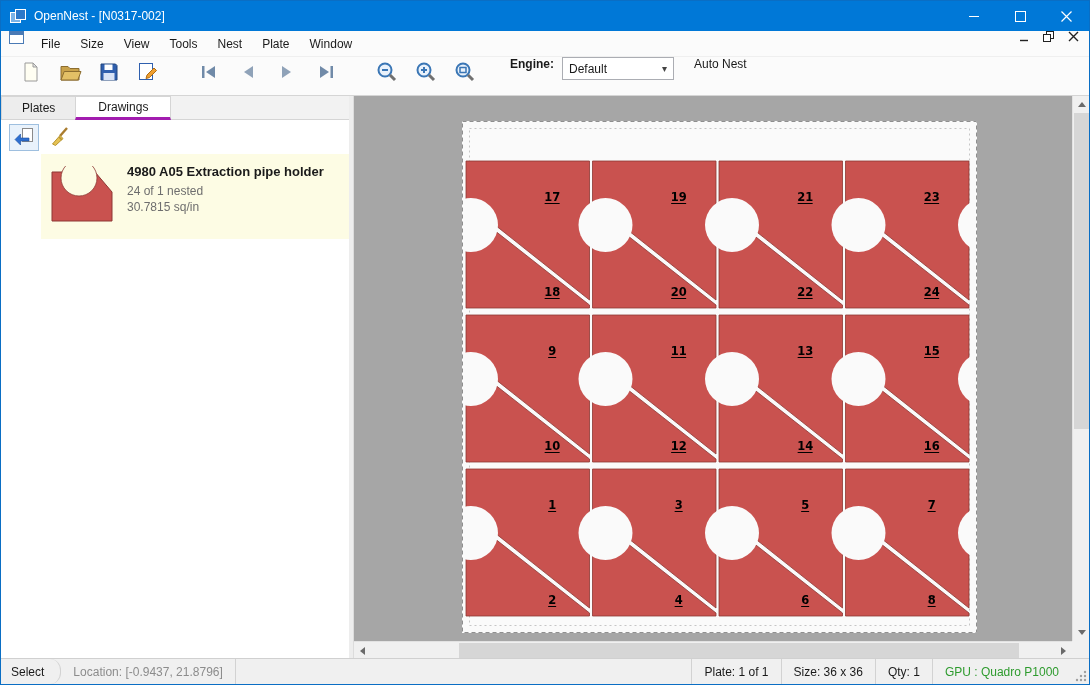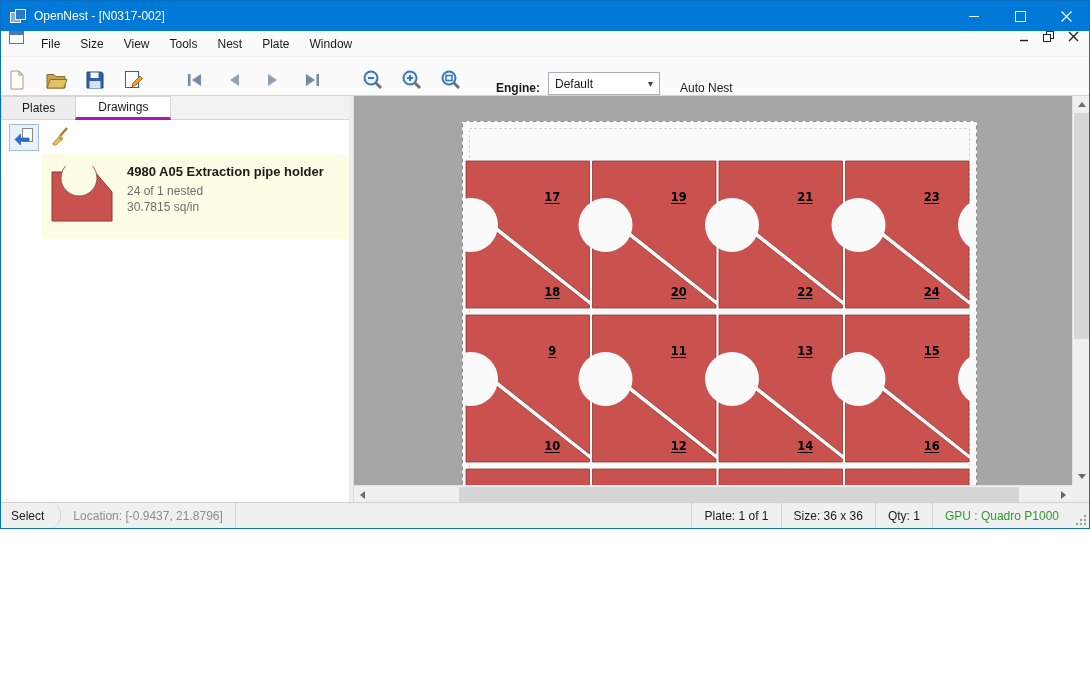--- a/index.html
+++ b/index.html
@@ -1,36 +1,36 @@
 <!DOCTYPE html>
 <html><head>
 <meta charset="utf-8">
 <style>
   * { box-sizing: border-box; margin: 0; padding: 0; }
   html,body { width:1090px; height:685px; }
   body { font-family:"Liberation Sans","DejaVu Sans",sans-serif; font-size:12px; color:#1a1a1a; background:#fff; }
 
-  #app { position:relative; width:1090px; height:529px; border:1px solid #0a6ec4; display:flex; flex-direction:column; overflow:hidden; background:#22c55e; }
+  #app { position:relative; width:1090px; height:685px; border:1px solid #0a6ec4; display:flex; flex-direction:column; overflow:hidden; background:#22c55e; }
 
   
   .titlebar { flex:0 0 30px; background:#0078d7; color:#fff; display:flex; align-items:center; }
   .app-icon { margin:0 8px 0 9px; display:flex; }
   .title-text { font-size:12px; }
   .win-buttons { margin-left:auto; display:flex; height:100%; }
   .win-btn { width:46px; height:100%; display:flex; align-items:center; justify-content:center; }
 
   
   .menubar { flex:0 0 26px; background:#fbfbfb; display:flex; align-items:flex-start; border-bottom:1px solid #efefef; }
   .mdi-doc-icon { margin:0 7px 0 8px; display:flex; }
   .menu-item { padding:0 10px; height:100%; display:flex; align-items:center; cursor:default; }
   .mdi-controls { margin-left:auto; display:flex; align-items:center; gap:14px; padding-right:10px; }
   .mdi-btn { display:flex; align-items:center; }
 
   
-  .toolbar { flex:0 0 39px; background:#fbfbfb; border-bottom:1px solid #d5d5d5; display:flex; align-items:flex-end; }
+  .toolbar { flex:0 0 39px; background:#fbfbfb; border-bottom:1px solid #d5d5d5; display:flex; align-items:flex-start; padding-left:14px; }
   .tbtn { width:32px; height:30px; border:none; background:transparent; display:flex; align-items:center; justify-content:center; margin-right:7px; }
   .tb-gap { width:22px; }
   .engine-label { font-weight:bold; margin-right:8px; }
   .combo { width:112px; height:23px; background:#fff; border:1px solid #abadb3; display:flex; align-items:center; padding:0 6px; margin-right:20px; }
   .combo-arrow { margin-left:auto; font-size:10px; color:#444; }
   .autonest { cursor:default; }
 
   
   .content { flex:1 1 auto; min-height:0; display:flex; }
   .left-panel { flex:0 0 348px; background:#fff; display:flex; flex-direction:column; }

